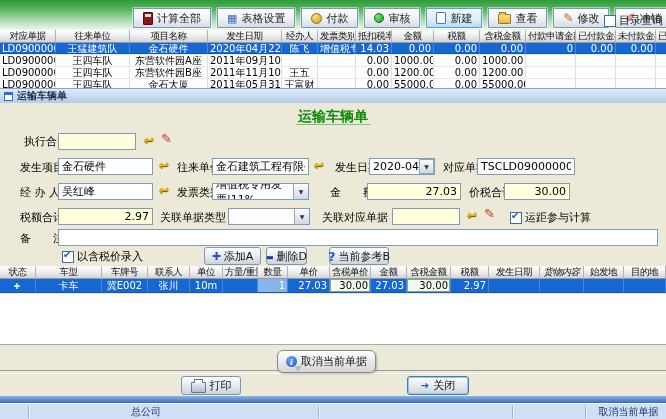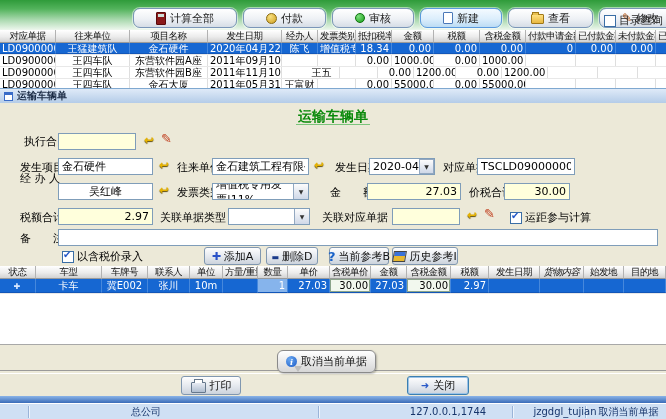--- a/index.html
+++ b/index.html
@@ -4,22 +4,22 @@
 <style>
   html,body{margin:0;padding:0;background:#888;}
   .app{position:relative;width:666px;height:419px;overflow:hidden;background:#ece9d8;
        font-family:"DejaVu Sans","Liberation Sans",sans-serif;user-select:none;}
   
   .titlebar{position:absolute;left:0;top:0;width:666px;height:30px;
     background:linear-gradient(180deg,#2f9b3a 0%,#53b35c 30%,#a8d8ad 65%,#eef7ee 100%);}
   .app-title{position:absolute;left:1px;top:3px;font-size:16px;font-weight:bold;color:#0a5a1e;
     text-shadow:0 1px 0 rgba(255,255,255,.4);white-space:nowrap;}
   .toolbar{position:absolute;left:133px;top:8px;display:flex;gap:6px;}
-  .tbtn{display:inline-flex;align-items:center;gap:4px;height:20px;padding:0 22px;
-    border:1px solid #7a96b8;border-radius:7px;font-size:11px;color:#222;cursor:pointer;
+  .tbtn{display:inline-flex;align-items:center;gap:4px;height:20px;padding:0 9px;
+    border:1px solid #7a96b8;border-radius:1px;font-size:11px;color:#222;cursor:pointer;
     background:linear-gradient(#ffffff,#eef1f5 55%,#d6dde6);box-shadow:0 0 0 1px rgba(255,255,255,.5);
     font-family:inherit;white-space:nowrap;}
   .tbtn.hl{background:linear-gradient(#f4faff,#dceefc 55%,#bcdcf4);border-color:#5a9ade;}
   .tchecks{position:absolute;left:604px;top:13px;display:flex;gap:8px;font-size:11px;color:#222;white-space:nowrap;}
   .chk{display:inline-flex;align-items:center;gap:3px;cursor:pointer;}
   .box{display:inline-block;width:10px;height:10px;background:#fff;border:1px solid #3a6ea5;position:relative;flex:none;}
   .box.on::before{content:"✔";position:absolute;left:0;top:-3px;font-size:10px;color:#2458c8;}
   
   .grid{position:absolute;left:0;width:666px;overflow:hidden;background:#fff;border-bottom:1px solid #a8a8a8;}
   .grow{display:flex;}
@@ -120,20 +120,24 @@
 
 <div class="app">
 
   <div class="titlebar">
     <div class="toolbar">
       <button class="tbtn">
           <span class="ic ic-calc"></span>
           <span>计算全部</span>
         </button>
       <button class="tbtn">
+          <span class="ic ic-grid"></span>
+          <span>表格设置</span>
+        </button>
+      <button class="tbtn">
           <span class="ic ic-pay"></span>
           <span>付款</span>
         </button>
       <button class="tbtn">
           <span class="ic ic-dot"></span>
           <span>审核</span>
         </button>
       <button class="tbtn hl">
           <span class="ic ic-page"></span>
           <span>新建</span>
@@ -181,21 +185,21 @@
         <div class="gcell hcell" style="width: 40px;">未付款金额</div>
         <div class="gcell hcell" style="width: 22px;">已审核</div>
       </div>
       <div class="grow drow sel">
         <div class="gcell al" style="width: 56px;">LD090000004</div>
         <div class="gcell ac" style="width: 74px;">王猛建筑队</div>
         <div class="gcell ac" style="width: 78px;">金石硬件</div>
         <div class="gcell ac" style="width: 74px;">2020年04月22日</div>
         <div class="gcell ac" style="width: 36px;">陈飞</div>
         <div class="gcell al" style="width: 38px;">增值税专用发票</div>
-        <div class="gcell ar" style="width: 36px;">18.34</div>
+        <div class="gcell ar" style="width: 36px;">14.03</div>
         <div class="gcell ar" style="width: 42px;">0.00</div>
         <div class="gcell ar" style="width: 46px;">0.00</div>
         <div class="gcell ar" style="width: 46px;">0.00</div>
         <div class="gcell ar" style="width: 50px;">0</div>
         <div class="gcell ar" style="width: 40px;">0.00</div>
         <div class="gcell ar" style="width: 40px;">0.00</div>
         <div class="gcell al" style="width: 22px;"></div>
       </div>
       <div class="grow drow">
         <div class="gcell al" style="width: 56px;">LD090000002</div>
@@ -211,21 +215,21 @@
         <div class="gcell ar" style="width: 50px;"></div>
         <div class="gcell ar" style="width: 40px;"></div>
         <div class="gcell ar" style="width: 40px;"></div>
         <div class="gcell al" style="width: 22px;"></div>
       </div>
       <div class="grow drow">
         <div class="gcell al" style="width: 56px;">LD090000003</div>
         <div class="gcell ac" style="width: 74px;">王四车队</div>
         <div class="gcell ac" style="width: 78px;">东营软件园B座</div>
         <div class="gcell ac" style="width: 74px;">2011年11月10日</div>
-        <div class="gcell ac" style="width: 36px; margin-left: 22px;">王五</div>
+        <div class="gcell ac" style="width: 36px;">王五</div>
         <div class="gcell al" style="width: 38px;"></div>
         <div class="gcell ar" style="width: 36px;">0.00</div>
         <div class="gcell ar" style="width: 42px;">1200.00</div>
         <div class="gcell ar" style="width: 46px;">0.00</div>
         <div class="gcell ar" style="width: 46px;">1200.00</div>
         <div class="gcell ar" style="width: 50px;"></div>
         <div class="gcell ar" style="width: 40px;"></div>
         <div class="gcell ar" style="width: 40px;"></div>
         <div class="gcell al" style="width: 22px;"></div>
       </div>
@@ -265,22 +269,22 @@
   <span class="ic-sel" style="left:156px;top:158px;"></span>
   <span class="lbl" style="left:177px;top:160px;">往来单位</span>
   <input class="inp" style="left: 212px; top: 158px; width: 97px;" value="金石建筑工程有限公司">
   <span class="ic-sel" style="left:311px;top:158px;"></span>
   <span class="lbl" style="left:335px;top:160px;">发生日期</span>
   <input class="inp" style="left: 369px; top: 158px; width: 66px;" value="2020-04-26">
   <span class="ddate" style="left:419px;top:159px;">▼</span>
   <span class="lbl" style="left:443px;top:160px;">对应单据</span>
   <input class="inp" style="left: 477px; top: 158px; width: 98px;" value="TSCLD090000006">
 
-  <span class="lbl" style="left:20px;top:171px;">经 办 人</span>
-  <input class="inp" style="left: 58px; top: 183px; width: 95px; text-align: center;" value="吴红峰">
+  <span class="lbl" style="left:20px;top:185px;">经 办 人</span>
+  <input class="inp" style="left: 58px; top: 183px; width: 95px;" value="吴红峰">
   <span class="ic-sel" style="left:156px;top:183px;"></span>
   <span class="lbl" style="left:177px;top:185px;">发票类别</span>
   <div class="selbox" style="left:212px;top:183px;width:97px;">
       <span>增值税专用发票|11%</span>
       <span class="dd">▼</span>
     </div>
   <span class="lbl" style="left:330px;top:185px;">金　　额</span>
   <input class="inp yellow ar-in" style="left: 367px; top: 183px; width: 94px;" value="27.03">
   <span class="lbl" style="left:469px;top:185px;">价税合计</span>
   <input class="inp yellow ar-in" style="left: 504px; top: 183px; width: 66px;" value="30.00">
@@ -305,31 +309,27 @@
   <input class="inp" style="left: 58px; top: 229px; width: 600px;" value="">
 
   <label class="chk" style="position:absolute;left:62px;top:249px;font-size:11px;">
       <span class="box on"></span>
       <span>以含税价录入</span>
     </label>
   <button class="abtn" style="left:204px;top:247px;width:57px;">
       <span class="ic ic-plus"></span>
       <span>添加A</span>
     </button>
-  <button class="abtn" style="left:266px;top:247px;width:52px;">
+  <button class="abtn" style="left:266px;top:247px;width:41px;">
       <span class="ic ic-minus"></span>
       <span>删除D</span>
     </button>
   <button class="abtn" style="left:329px;top:247px;width:60px;">
       <span class="ic ic-q"></span>
       <span>当前参考B</span>
-    </button>
-  <button class="abtn" style="left:392px;top:247px;width:66px;">
-      <span class="ic ic-books"></span>
-      <span>历史参考I</span>
     </button>
 
   <div id="grid2" class="grid" style="top:266px;height:78px;">
       <div class="grow">
         <div class="gcell hcell" style="width: 36px;">状态</div>
         <div class="gcell hcell" style="width: 66px;">车型</div>
         <div class="gcell hcell" style="width: 46px;">车牌号</div>
         <div class="gcell hcell" style="width: 42px; font-family: Liberation Serif, serif;">联系人</div>
         <div class="gcell hcell" style="width: 33px;">单位</div>
         <div class="gcell hcell" style="width: 35px;">方量/重量</div>
@@ -378,17 +378,15 @@
       <span>关闭</span>
     </button>
 
   <div class="bluestrip"></div>
   <div class="statusbar">
     <span class="ssep" style="left:28px;"></span>
     <span class="ssep" style="left:318px;"></span>
     <span class="ssep" style="left:512px;"></span>
     <span class="ssep" style="left:585px;"></span>
     <span class="sseg" style="left:110px;width:72px;">总公司</span>
-    <span class="sseg" style="left:400px;width:96px;">127.0.0.1,1744</span>
-    <span class="sseg" style="left:518px;width:94px;">jzgdgl_tujian</span>
     <span class="sseg" style="left:591px;width:75px;">取消当前单据</span>
   </div>
 </div>
 
 </body></html>

